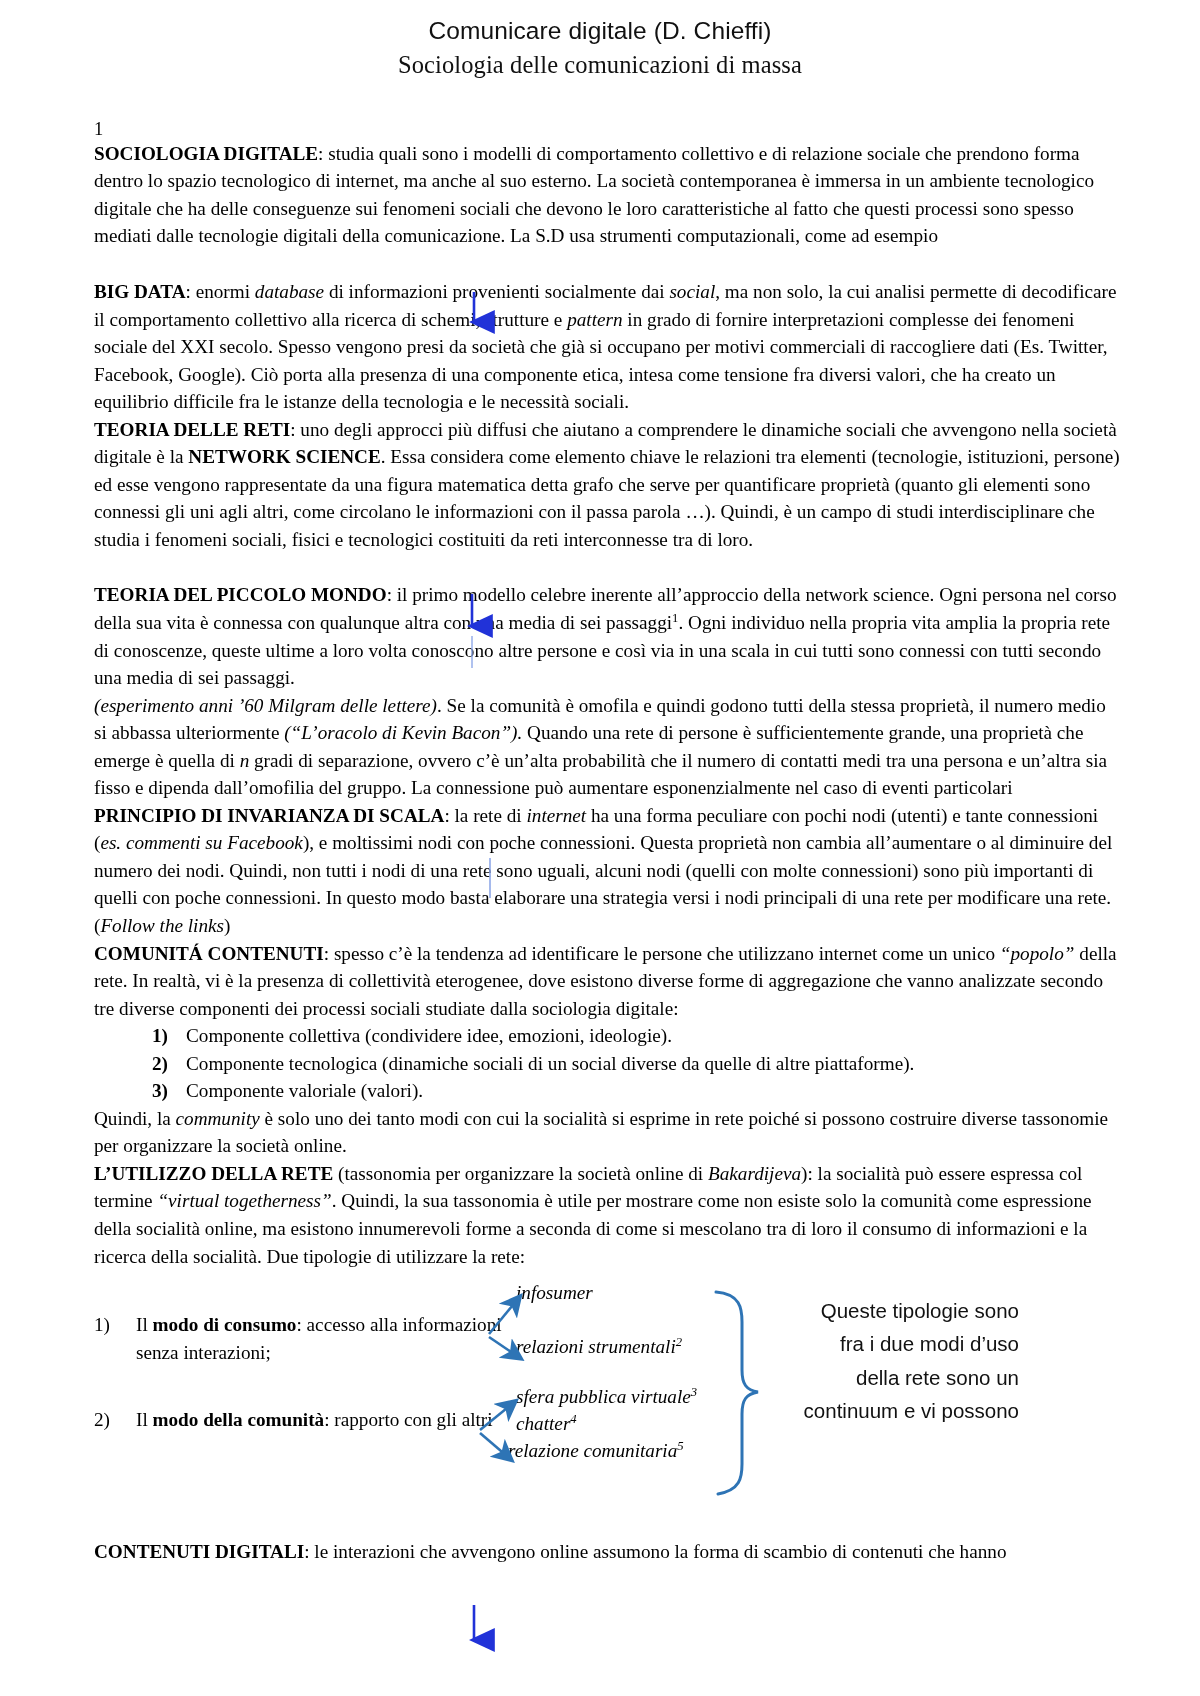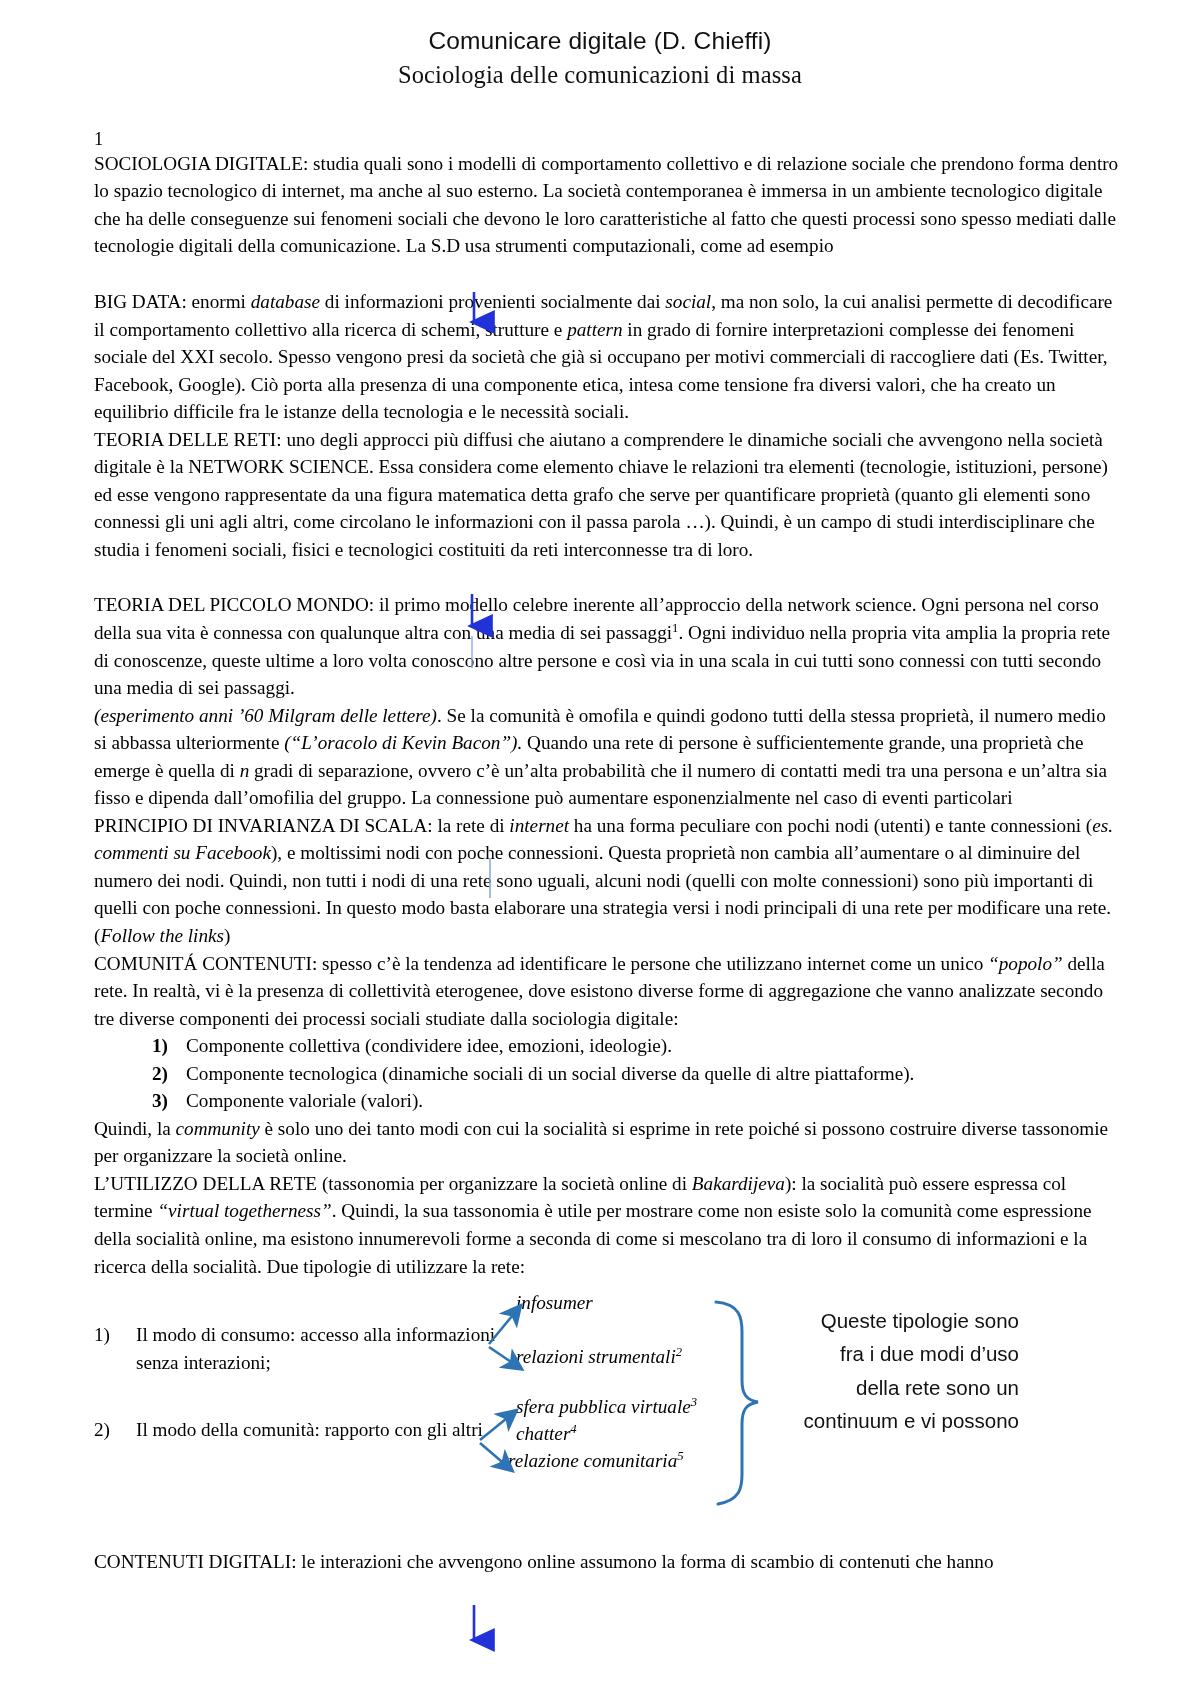--- a/index.html
+++ b/index.html
@@ -24,21 +24,21 @@
     padding: 0;
   }
 
   
   .doc-header {
     text-align: center;
     font-family: "Liberation Sans", "DejaVu Sans", sans-serif;
     font-size: 24.5px;
     line-height: 1.38;
     color: #111111;
-    padding-top: 24px;
+    padding-top: 14px;
     font-weight: 400;
     letter-spacing: 0.1px;
   }
   .doc-header .line2 { display: block; font-family: Liberation Serif, serif; }
 
   
   .body-col {
     position: relative;
     margin: 0 auto;
     width: 1040px;
@@ -54,21 +54,21 @@
   }
 
   p.para {
     font-size: 19.2px;
     line-height: 1.435;
     margin: 0;
     text-align: left;
   }
   .gap-para { margin-top: 21px; }
 
-  b, .b { font-weight: normal; margin-top: 11px; }
+  b, .b { font-weight: bold; margin-top: 11px; }
   i, .i { font-style: italic; }
   sup {
     font-size: 0.66em;
     vertical-align: super;
     line-height: 0;
   }
 
   
   ol.numlist {
     margin: 0;

